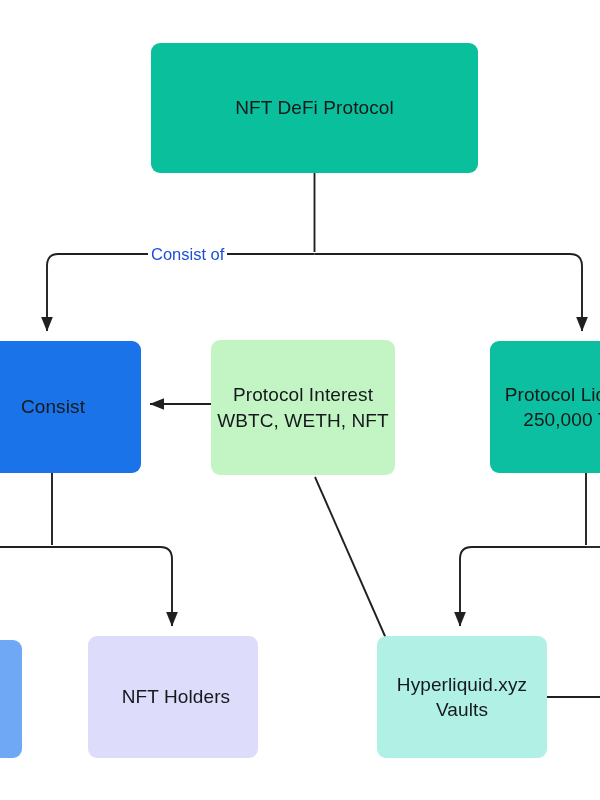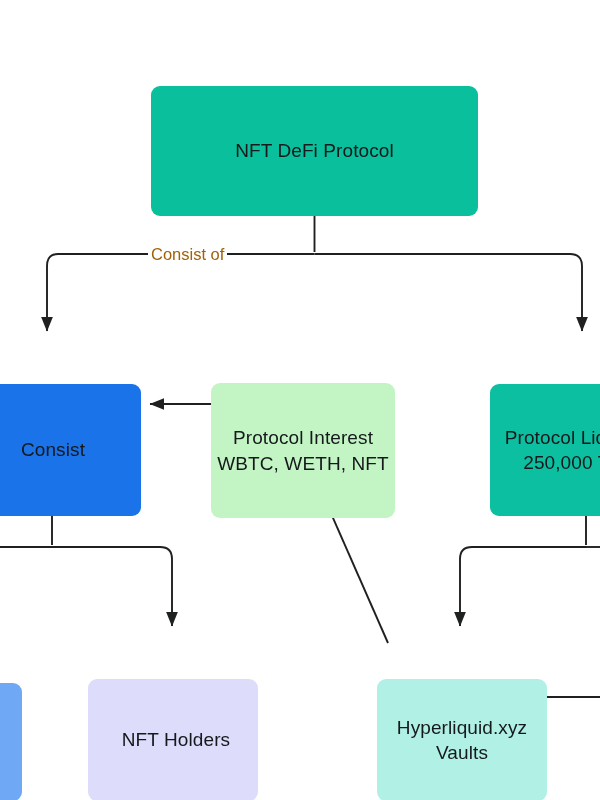--- a/index.html
+++ b/index.html
@@ -35,26 +35,25 @@
     display: flex;
     align-items: center;
     justify-content: center;
     text-align: center;
     color: #15191c;
     font-size: 19px;
     line-height: 1.32;
     letter-spacing: 0.1px;
     white-space: pre;
     overflow: hidden;
-    margin-top: 43px;
   }
   .edge-label {
     position: absolute;
     background: #ffffff;
-    color: #a16207;
+    color: #1d4ed8;
     font-size: 16.5px;
     line-height: 1;
     padding: 1px 3px;
     white-space: nowrap;
   }
 </style>
 </head>
 <body>
 
 <div id="canvas">

